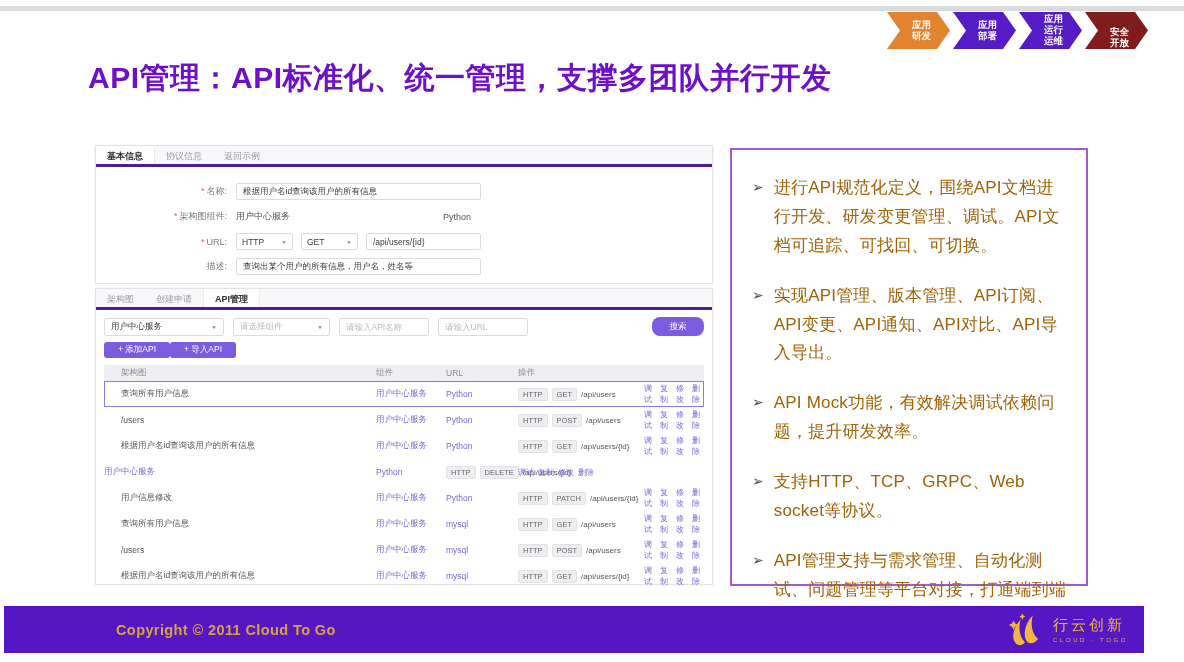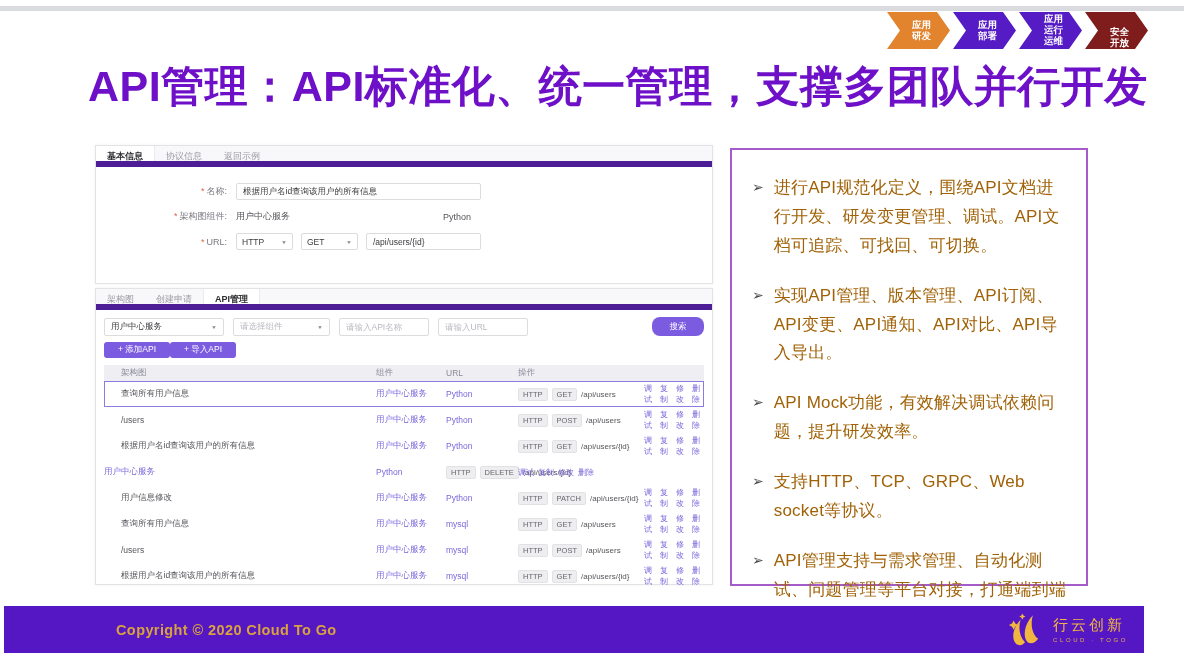--- a/index.html
+++ b/index.html
@@ -14,27 +14,27 @@
   .steps { position:absolute; top:12px; right:36px; display:flex; gap:3px; }
   .step-arrow {
     width:63px; height:37px; color:#fff; font-size:9.5px; font-weight:600;
     display:flex; align-items:center; justify-content:center; text-align:center;
     line-height:1.15; white-space:pre-line;
     clip-path: polygon(0 0, calc(100% - 13px) 0, 100% 50%, calc(100% - 13px) 100%, 0 100%, 13px 50%);
     padding-left:6px;
   }
 
   
-  .title { position:absolute; left:88px; top:58px; font-size:43px; font-weight:800; color:#6D10C8; letter-spacing:0.5px; }
+  .title { position:absolute; left:88px; top:58px; font-size:30px; font-weight:800; color:#6D10C8; letter-spacing:0.5px; }
 
   
   .shot { position:absolute; left:95px; top:145px; width:618px; }
   .panel { background:#fff; border:1px solid #E3E3E6; box-shadow:0 0 3px rgba(0,0,0,0.06); }
   .form-panel { height:139px; }
-  .tabbar { height:21px; background:#F8F8FA; border-bottom:6px solid #4c1d95; display:flex; }
+  .tabbar { height:21px; background:#F8F8FA; border-bottom:3px solid #4c1d95; display:flex; }
   .ptab { padding:0 11px; line-height:20px; font-size:9px; color:#9A9AA2; cursor:default; }
   .ptab.active { background:#fff; color:#2F2F33; font-weight:bold; border-right:1px solid #EBEBEE; border-left:1px solid #EBEBEE; }
   .ptab:first-child.active { border-left:none; }
 
   .form-body { padding-top:12px; }
   .form-row { display:flex; align-items:center; height:25px; }
   .f-label { width:140px; text-align:right; padding-right:9px; font-size:9px; color:#7A7A80; flex:0 0 auto; }
   .req { color:#E2634A; margin-right:2px; font-size:9px; }
   .f-input { height:17px; border:1px solid #DCDCDF; border-radius:2px; font-size:8.5px; color:#3A3A3E; padding:0 6px; width:245px; font-family:inherit; }
   .f-static { font-size:9px; color:#55555A; }
@@ -141,20 +141,24 @@
           <div class="mini-select">
             <span>HTTP</span>
             <span class="caret">▼</span>
           </div>
           <div class="mini-select">
             <span>GET</span>
             <span class="caret">▼</span>
           </div>
           <input class="f-input url-input" value="/api/users/{id}" style="">
         </div>
+        <div class="form-row">
+          <div class="f-label"><span>描述:</span></div>
+          <input class="f-input" value="查询出某个用户的所有信息，用户名，姓名等" style="">
+        </div>
       </div>
     </div>
 
     <div class="panel table-panel">
       <div class="tabbar">
         <div class="ptab">
             <span>架构图</span>
           </div>
           <div class="ptab">
             <span>创建申请</span>
@@ -339,21 +343,21 @@
         <span class="bullet-marker">➢</span>
         <span class="bullet-text">支持HTTP、TCP、GRPC、Web socket等协议。</span>
       </div>
       <div class="bullet">
         <span class="bullet-marker">➢</span>
         <span class="bullet-text">API管理支持与需求管理、自动化测试、问题管理等平台对接，打通端到端流程。</span>
       </div>
   </div>
 
   <div class="footer">
-    <div class="copyright">Copyright © 2020 Cloud To Go</div>
+    <div class="copyright">Copyright © 2011 Cloud To Go</div>
     <div class="brand">
       <svg class="brand-mark" width="42" height="36" viewBox="0 0 48 40">
         <path d="M14 36 C8 30 10 18 19 8 C16 18 18 28 24 34 C21 38 17 38 14 36 Z" fill="#F0B63F"></path>
         <path d="M27 34 C21 28 23 13 33 3 C30 13 32 25 39 30 C35 36 30 36 27 34 Z" fill="#F0B63F"></path>
         <path d="M11 9 l1.8 3.6 L16.4 14.4 l-3.6 1.8 L11 19.8 l-1.8 -3.6 L5.6 14.4 l3.6 -1.8 Z" fill="#F0B63F"></path>
         <path d="M21 1 l1.2 2.4 L24.6 4.6 l-2.4 1.2 L21 8.2 l-1.2 -2.4 L17.4 4.6 l2.4 -1.2 Z" fill="#F0B63F"></path>
       </svg>
       <div class="brand-col">
         <span class="brand-name">行云创新</span>
         <span class="brand-sub">CLOUD · TOGO</span>

